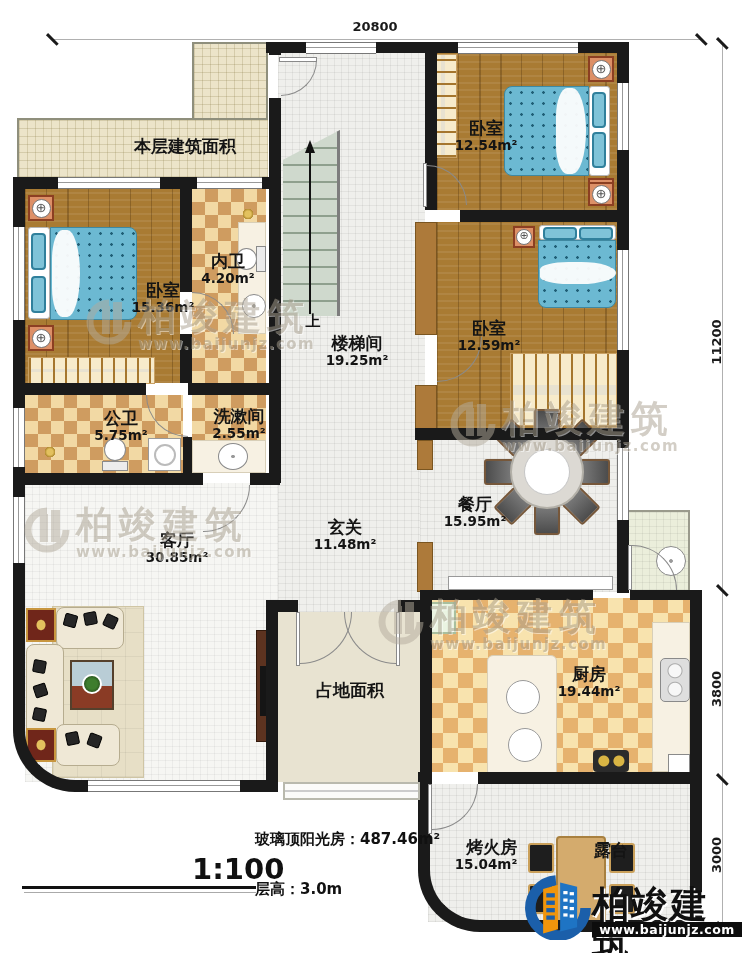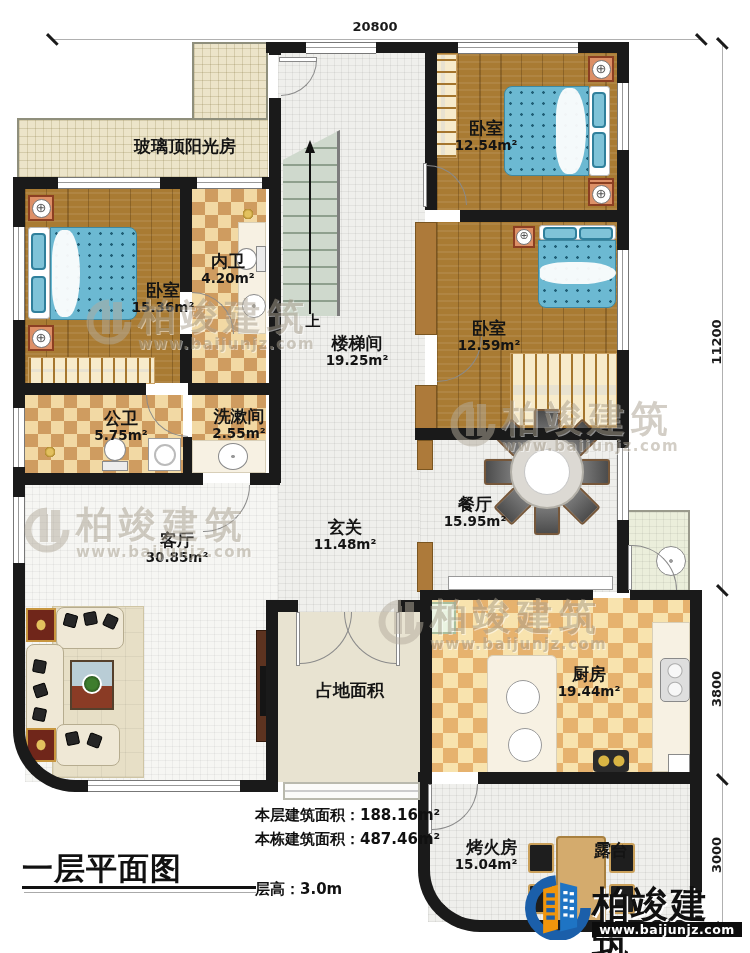--- a/index.html
+++ b/index.html
@@ -271,21 +271,21 @@
   <div class="a leaf" style="left:296px;top:612px;width:4px;height:54px;"></div>
   <div class="a leaf" style="left:396px;top:612px;width:4px;height:54px;"></div>
   <div class="a arc" style="left:300px;top:612px;width:52px;height:52px;border-bottom:1.5px solid #8a8a8a;border-right:1.5px solid #8a8a8a;border-bottom-right-radius:100%;"></div>
   <div class="a arc" style="left:344px;top:612px;width:52px;height:52px;border-bottom:1.5px solid #8a8a8a;border-left:1.5px solid #8a8a8a;border-bottom-left-radius:100%;"></div>
   <div class="a leaf" style="left:428px;top:784px;width:4px;height:50px;"></div>
   <div class="a arc" style="left:432px;top:784px;width:46px;height:46px;border-bottom:1.5px solid #8a8a8a;border-right:1.5px solid #8a8a8a;border-bottom-right-radius:100%;"></div>
   <div class="a leaf" style="left:628px;top:545px;width:4px;height:45px;"></div>
   <div class="a arc" style="left:632px;top:545px;width:45px;height:45px;border-top:1.5px solid #8a8a8a;border-right:1.5px solid #8a8a8a;border-top-right-radius:100%;"></div>
 
   <div class="rlabel" style="left:185px;top:147px;">
-      <div class="rn">玻璃顶阳光房</div>
+      <div class="rn">本层建筑面积</div>
     </div>
   <div class="rlabel" style="left:163px;top:298px;">
       <div class="rn">卧室</div>
       <div class="ra">15.36m²</div>
     </div>
   <div class="rlabel" style="left:228px;top:269px;">
       <div class="rn">内卫</div>
       <div class="ra">4.20m²</div>
     </div>
   <div class="rlabel" style="left:313px;top:321px;">
@@ -389,25 +389,24 @@
         <path d="M23 5 A19 19 0 1 0 42 24" fill="none" stroke="#b3ab9c" stroke-width="7"></path>
         <rect x="16" y="8" width="8" height="28" fill="#b3ab9c"></rect>
         <rect x="27" y="4" width="9" height="32" fill="#b3ab9c"></rect>
       </svg>
     <div>
         <div class="wm-cn">柏竣建筑</div>
         <div class="wm-url">www.baijunjz.com</div>
       </div>
   </div>
 
-  <div class="a title-cn" style="left:22px;top:848px;">一层平面图</div>
+  <div class="a title-scale" style="left:192px;top:852px;">1:100</div>
   <div class="a" style="left:22px;top:886px;width:234px;height:3px;background:#111;"></div>
   <div class="a" style="left:24px;top:892px;width:232px;height:1px;background:#aaa;"></div>
-  <div class="inforow" style="top:806px;"><span>本层建筑面积：</span><span>188.16m²</span></div>
-  <div class="inforow" style="top:830px;"><span>本栋建筑面积：</span><span>487.46m²</span></div>
+  <div class="inforow" style="top:830px;"><span>玻璃顶阳光房：</span><span>487.46m²</span></div>
   <div class="inforow" style="top:880px;"><span>层高：</span><span>3.0m</span></div>
 
   <div class="a" style="left:524px;top:874px;width:220px;height:66px;">
     <svg width="68" height="66" viewBox="0 0 64 62" style="position:absolute;left:0;top:0;">
       <path d="M30 6 A26 26 0 1 0 58 32" fill="none" stroke="#1b5faa" stroke-width="10"></path>
       <polygon points="18,14 32,10 32,52 18,56" fill="#f0950c"></polygon>
       <rect x="21" y="18" width="8" height="4" fill="#1b5faa"></rect>
         <rect x="21" y="25" width="8" height="4" fill="#1b5faa"></rect>
         <rect x="21" y="32" width="8" height="4" fill="#1b5faa"></rect>
         <rect x="21" y="39" width="8" height="4" fill="#1b5faa"></rect>

